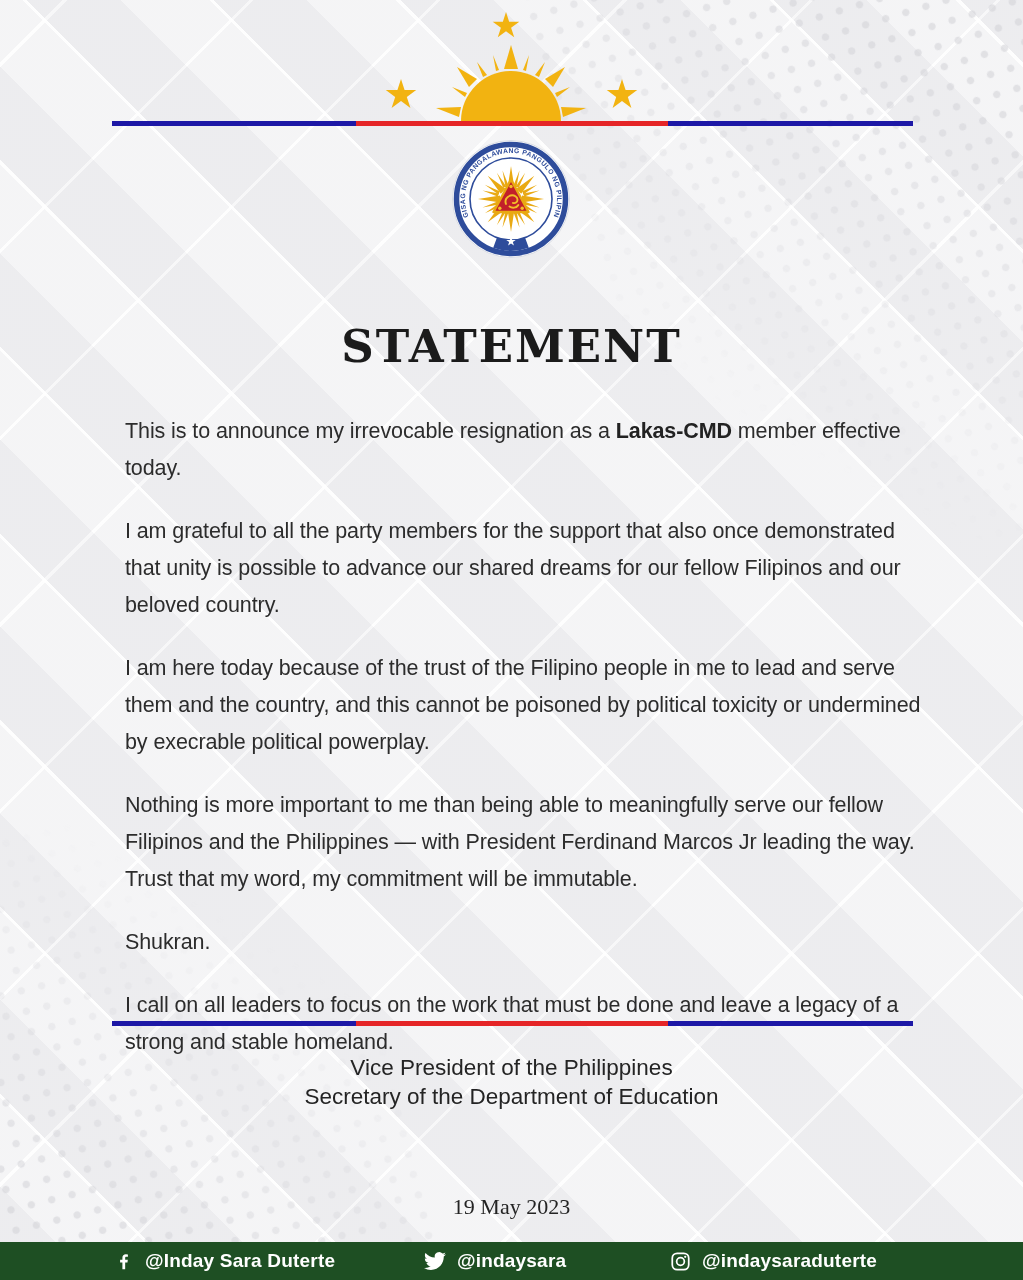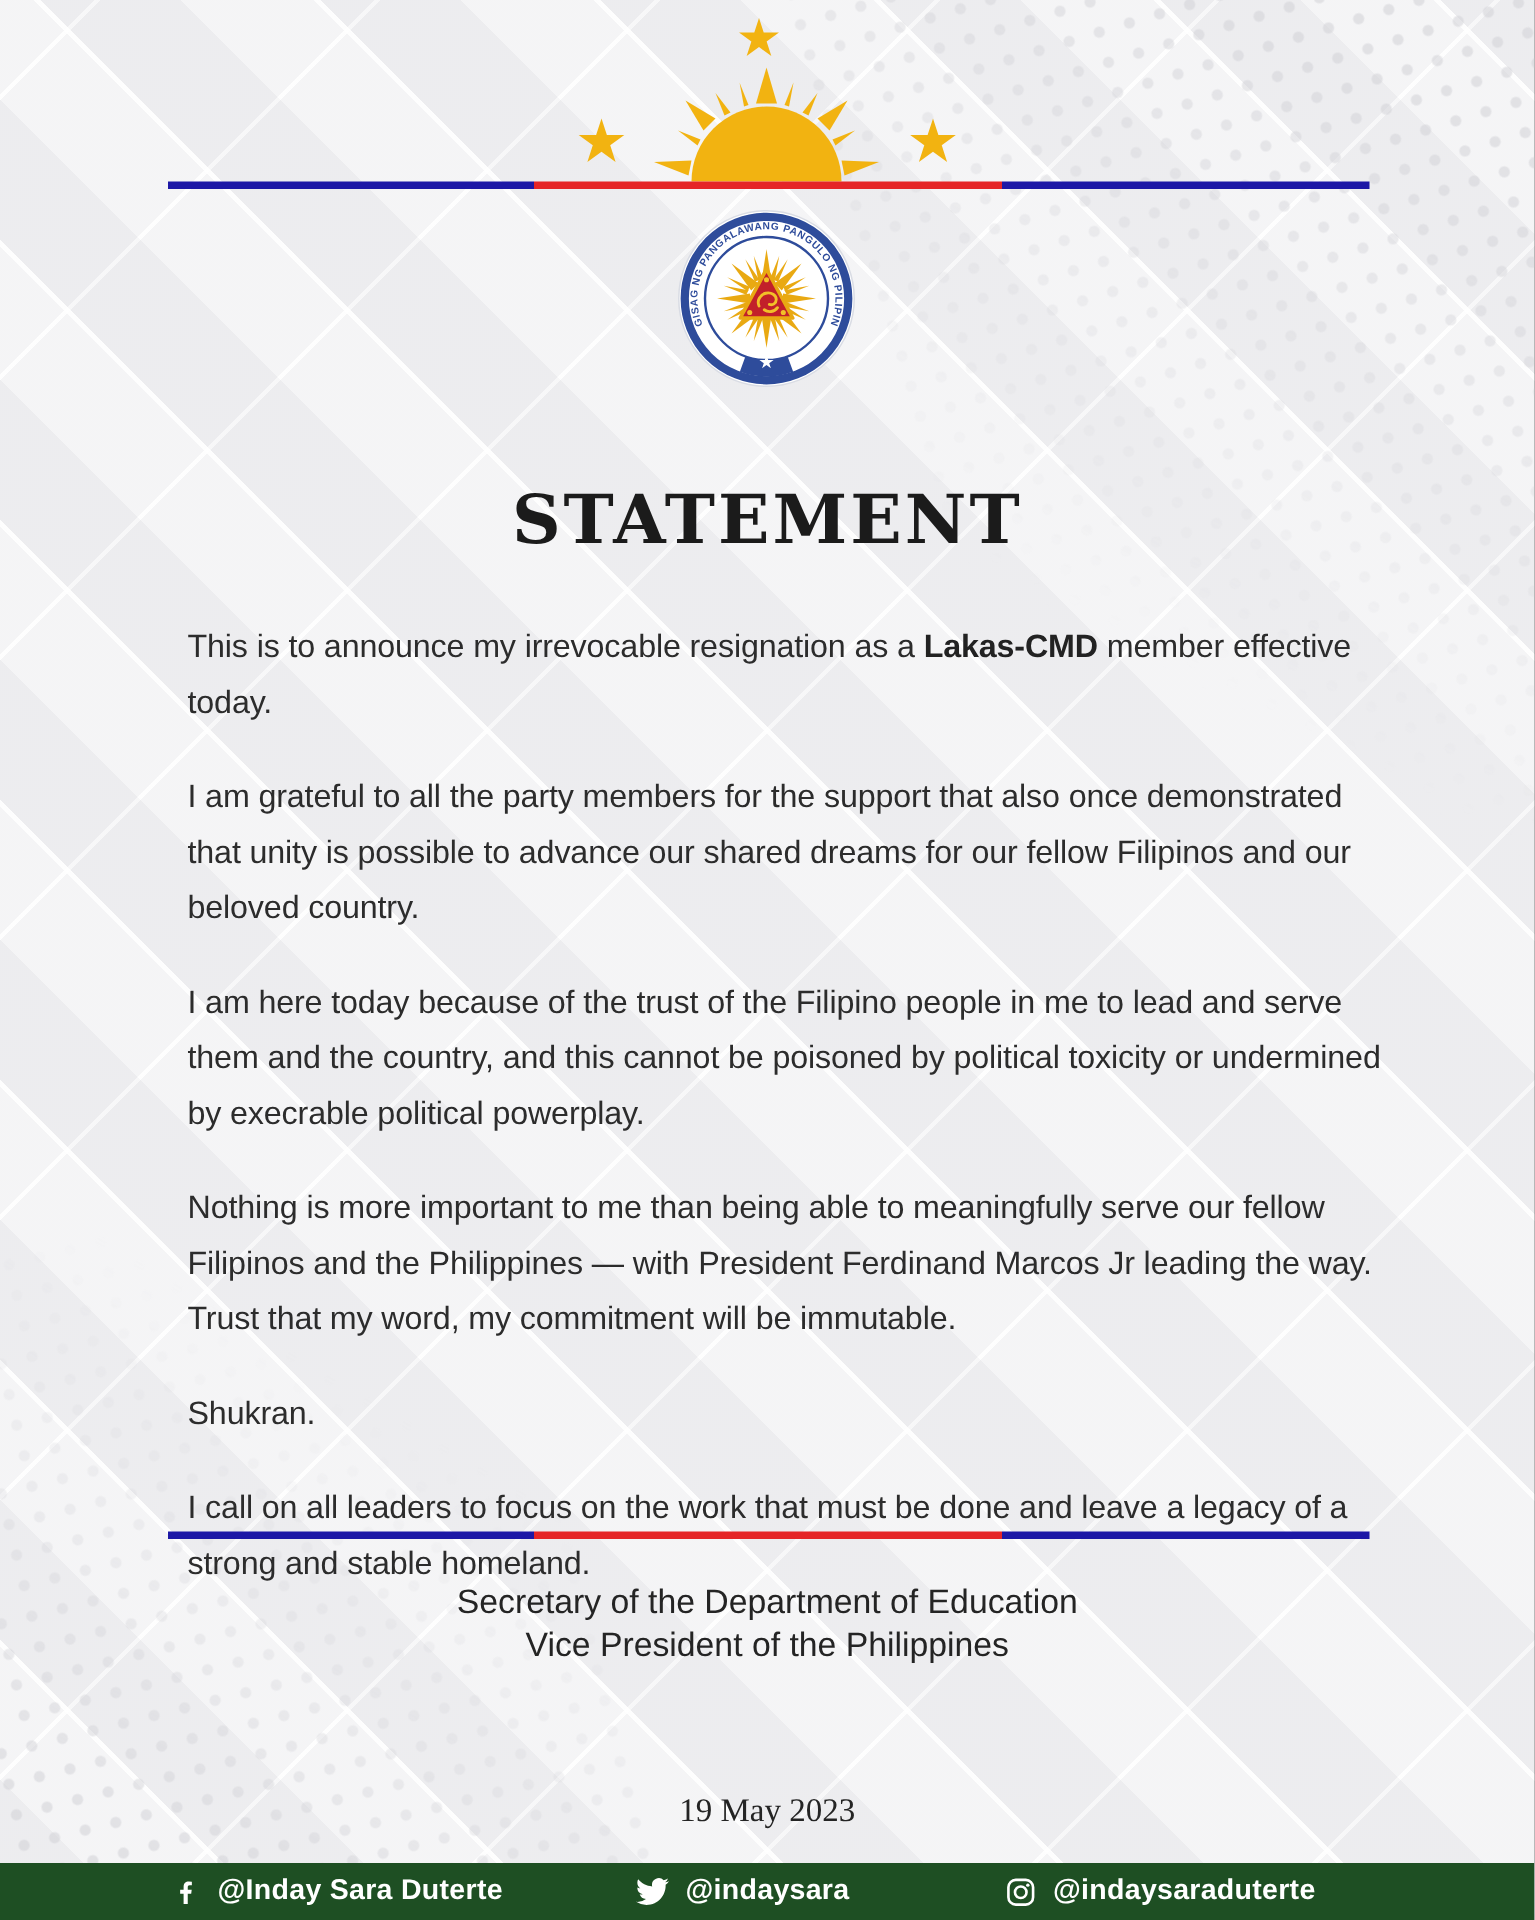--- a/index.html
+++ b/index.html
@@ -151,22 +151,22 @@
     <p>I call on all leaders to focus on the work that must be done and leave a legacy of a strong and stable homeland.</p>
   </div>
 
   <div class="tricolor line-bottom">
     <div class="seg-b1"></div>
     <div class="seg-r"></div>
     <div class="seg-b2"></div>
   </div>
 
   <div class="sig">
+    <div class="sig-role">Vice President of the Philippines</div>
     <div class="sig-role">Secretary of the Department of Education</div>
-    <div class="sig-role">Vice President of the Philippines</div>
   </div>
 
   <div class="date">19 May 2023</div>
 
   <div class="footer">
     <div class="social social-fb">
       <svg width="20" height="20" viewBox="0 0 24 24" fill="#ffffff">
         <path d="M13.4 22v-8.2h2.76l.41-3.2H13.4V8.55c0-.93.26-1.56 1.59-1.56h1.7V4.13A22 22 0 0 0 14.2 4c-2.44 0-4.12 1.49-4.12 4.23v2.37H7.32v3.2h2.76V22h3.32z"></path>
       </svg>
       <span>@Inday Sara Duterte</span>

